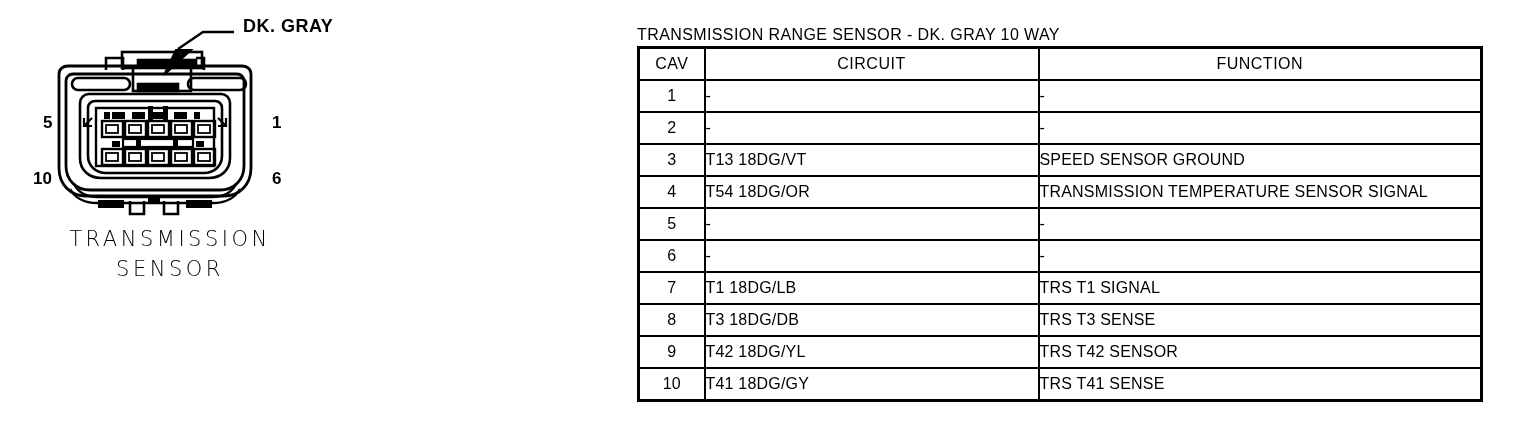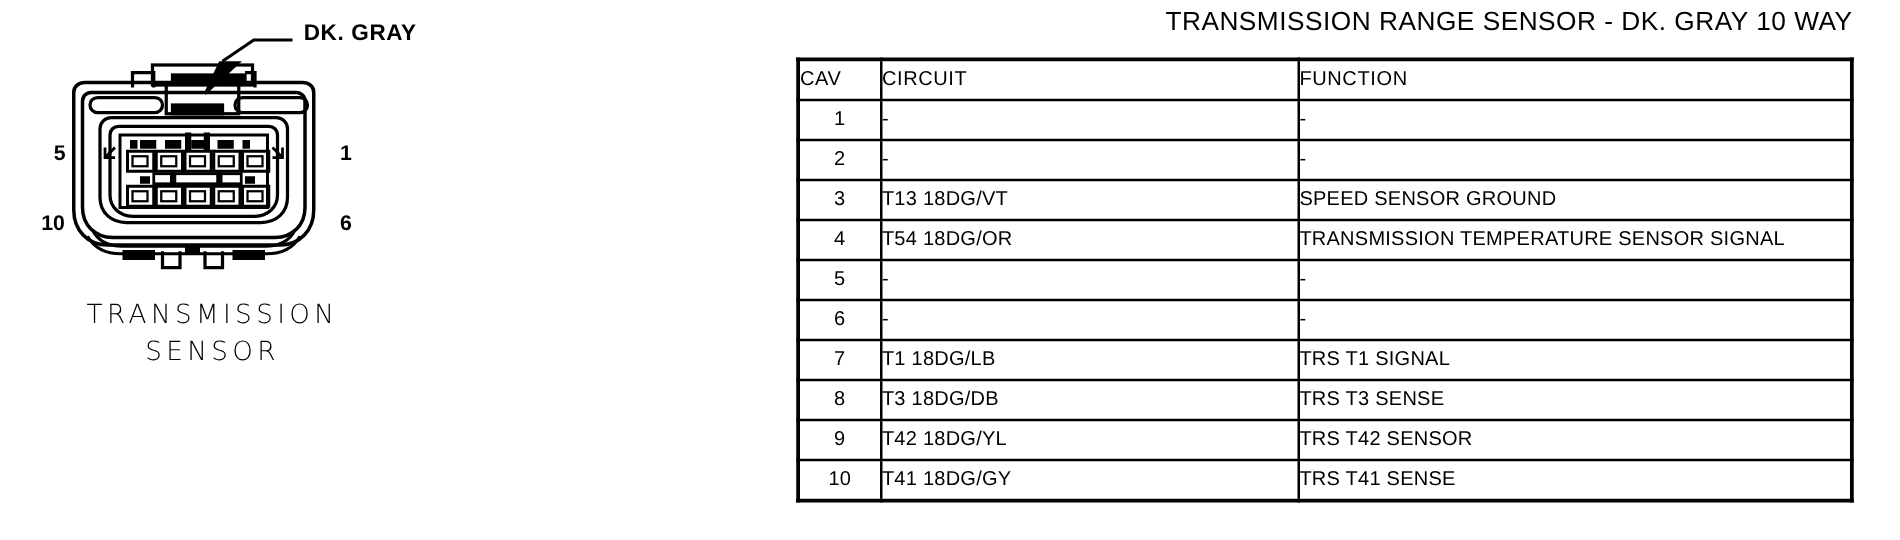--- a/index.html
+++ b/index.html
@@ -45,45 +45,45 @@
     line-height: 1;
   }
   #pin-label-5  { left: 43px;  top: 114px; }
   #pin-label-10 { left: 33px;  top: 170px; }
   #pin-label-1  { left: 272px; top: 114px; }
   #pin-label-6  { left: 272px; top: 170px; }
 
   #connector-caption {
     position: absolute;
     left: 0px;
-    top: 236px;
+    top: 224px;
     width: 340px;
     text-align: center;
     font-size: 21px;
     line-height: 30px;
     letter-spacing: 3.5px;
     font-weight: 300;
     font-family: "DejaVu Sans", sans-serif;
   }
   #connector-caption div { white-space: nowrap; }
 
   
   #table-panel {
     position: absolute;
     left: 637px;
     top: 0;
     width: 845px;
   }
   #table-title {
     position: absolute;
     left: 0;
-    top: 6px;
+    top: 26px;
     width: 845px;
-    text-align: right;
-    font-size: 21px;
+    text-align: left;
+    font-size: 16px;
     letter-spacing: 0.4px;
     white-space: nowrap;
   }
   table.pinout {
     position: absolute;
     left: 0;
     top: 46px;
     width: 843px;
     border-collapse: collapse;
     table-layout: fixed;
@@ -95,21 +95,21 @@
     font-size: 16px;
     font-weight: 400;
     padding: 0;
     background: #fff;
   }
   col.c-cav { width: 66px; }
   col.c-circuit { width: 334px; }
   col.c-function { width: 443px; }
 
   th.h-cav, th.h-circuit, th.h-function {
-    text-align: left;
+    text-align: center;
     font-weight: 400;
     letter-spacing: 0.5px;
   }
   td.cav-cell {
     text-align: center;
   }
   td.circuit-cell, td.function-cell {
     text-align: left;
     padding-left: 7px;
     letter-spacing: 0.2px;

